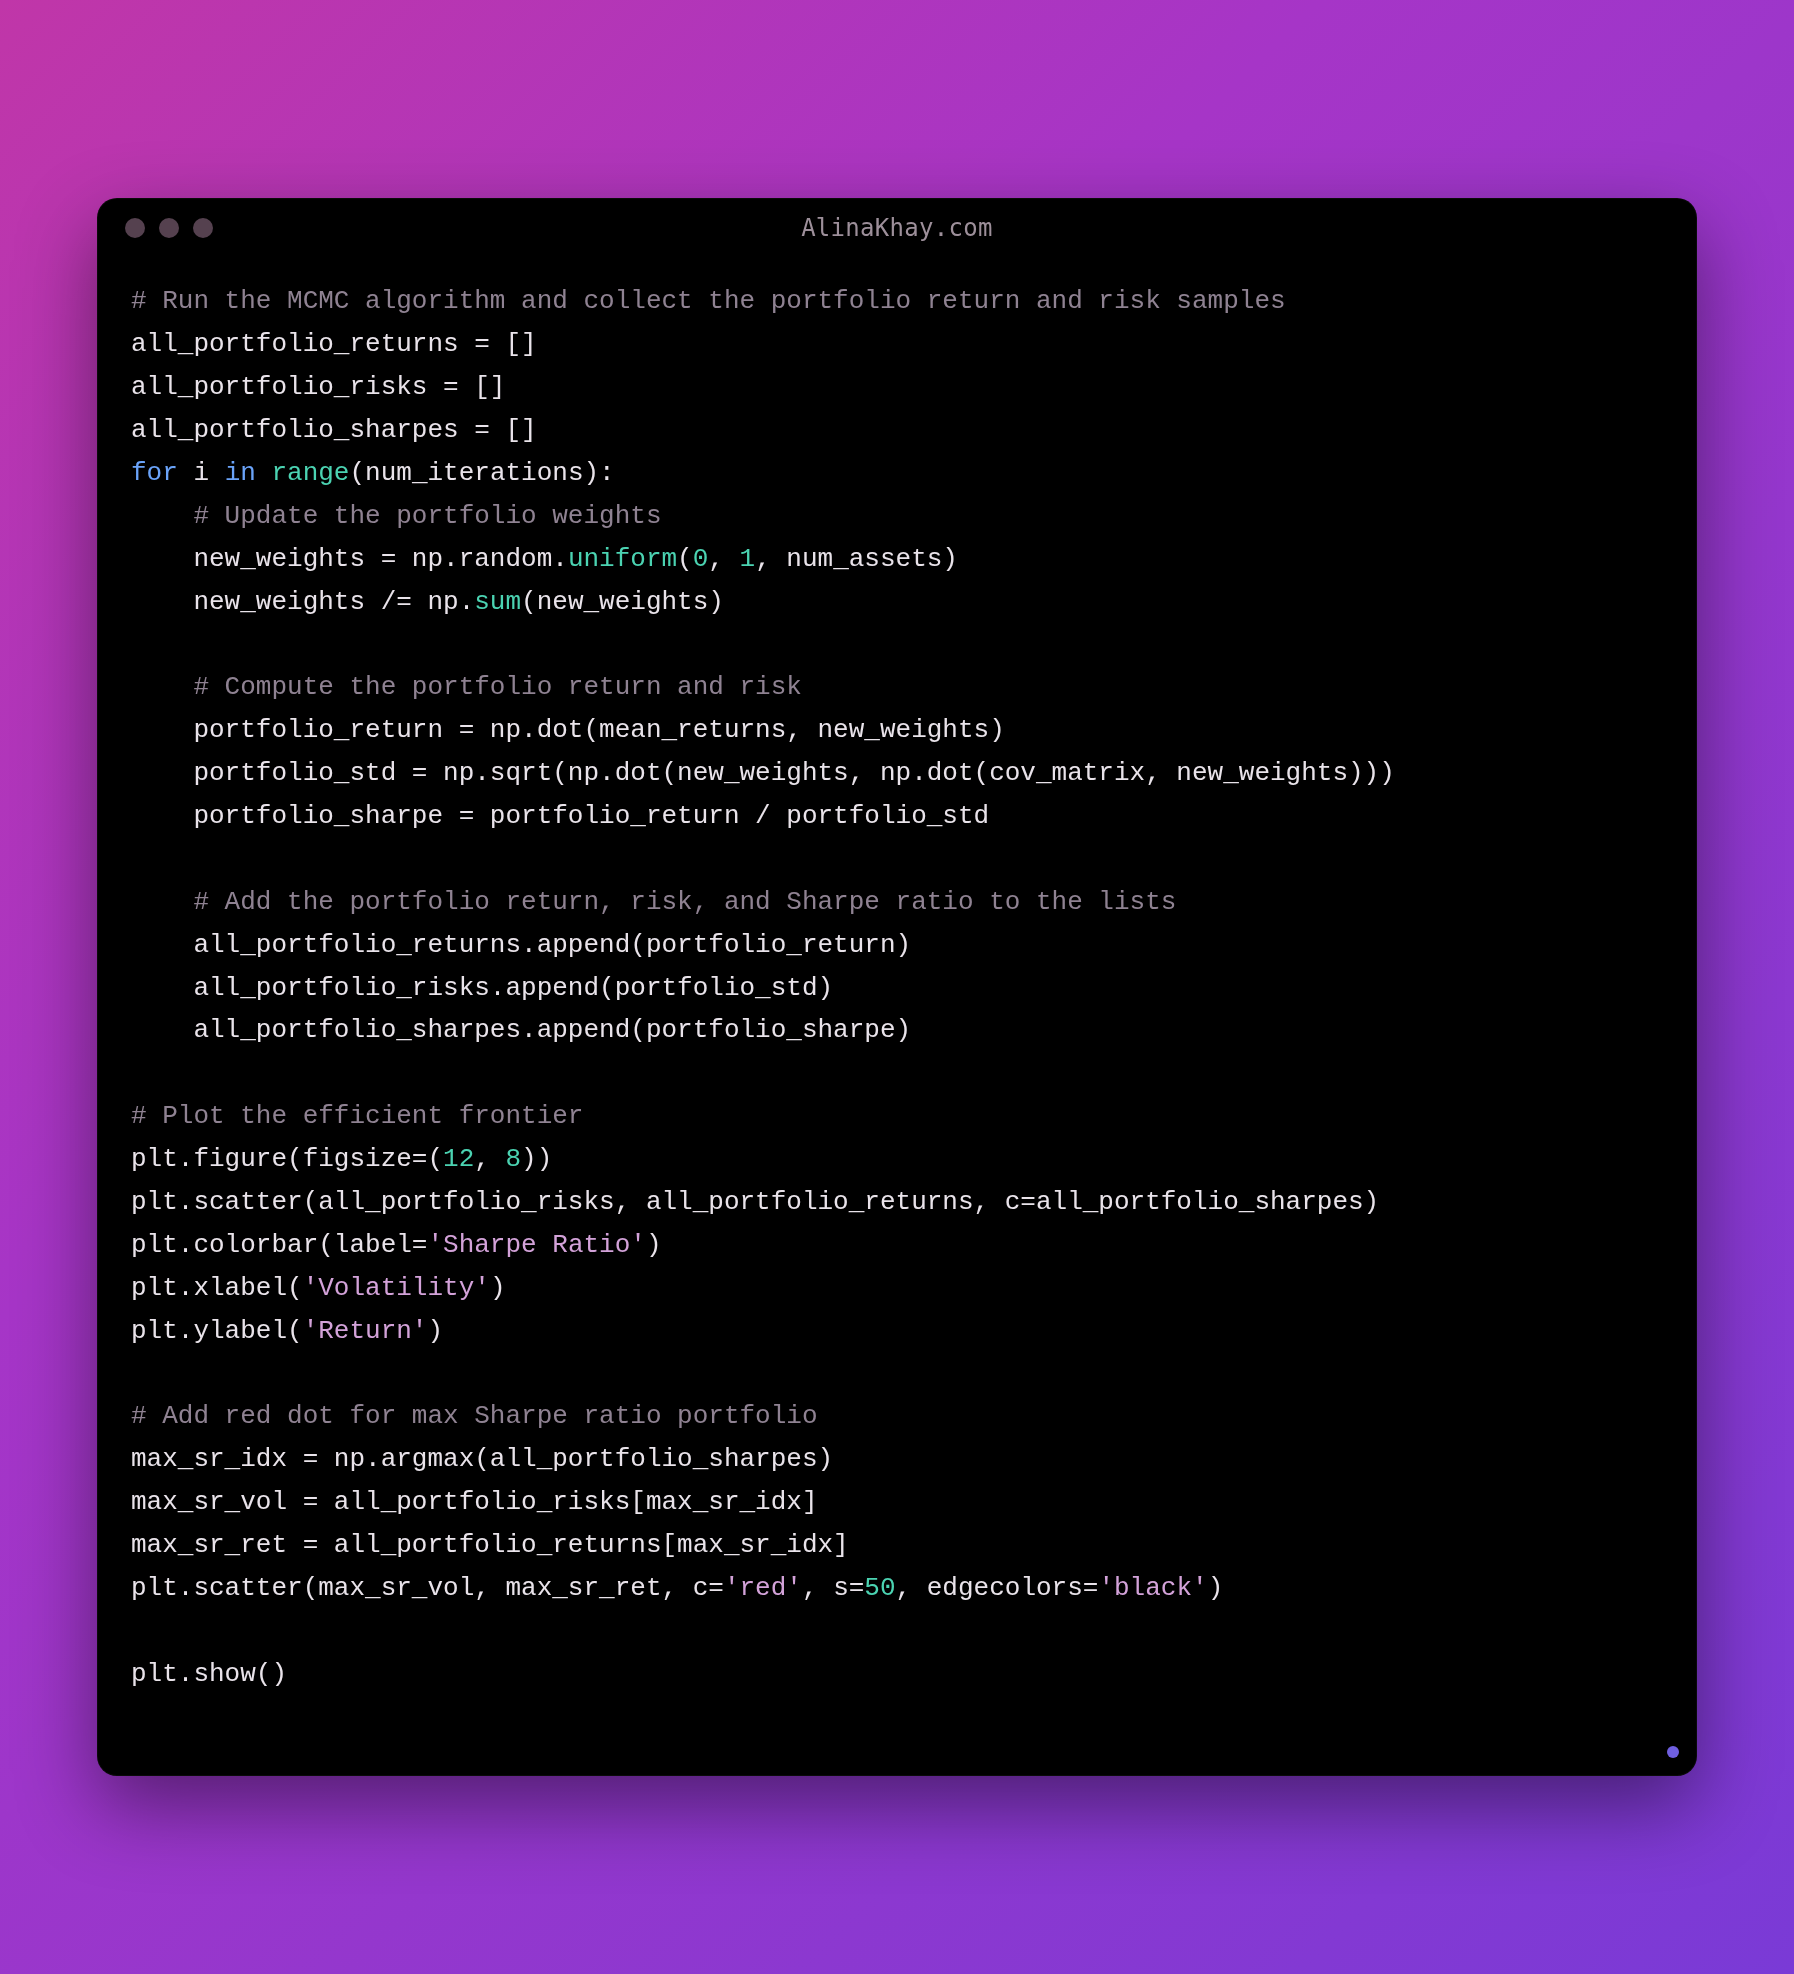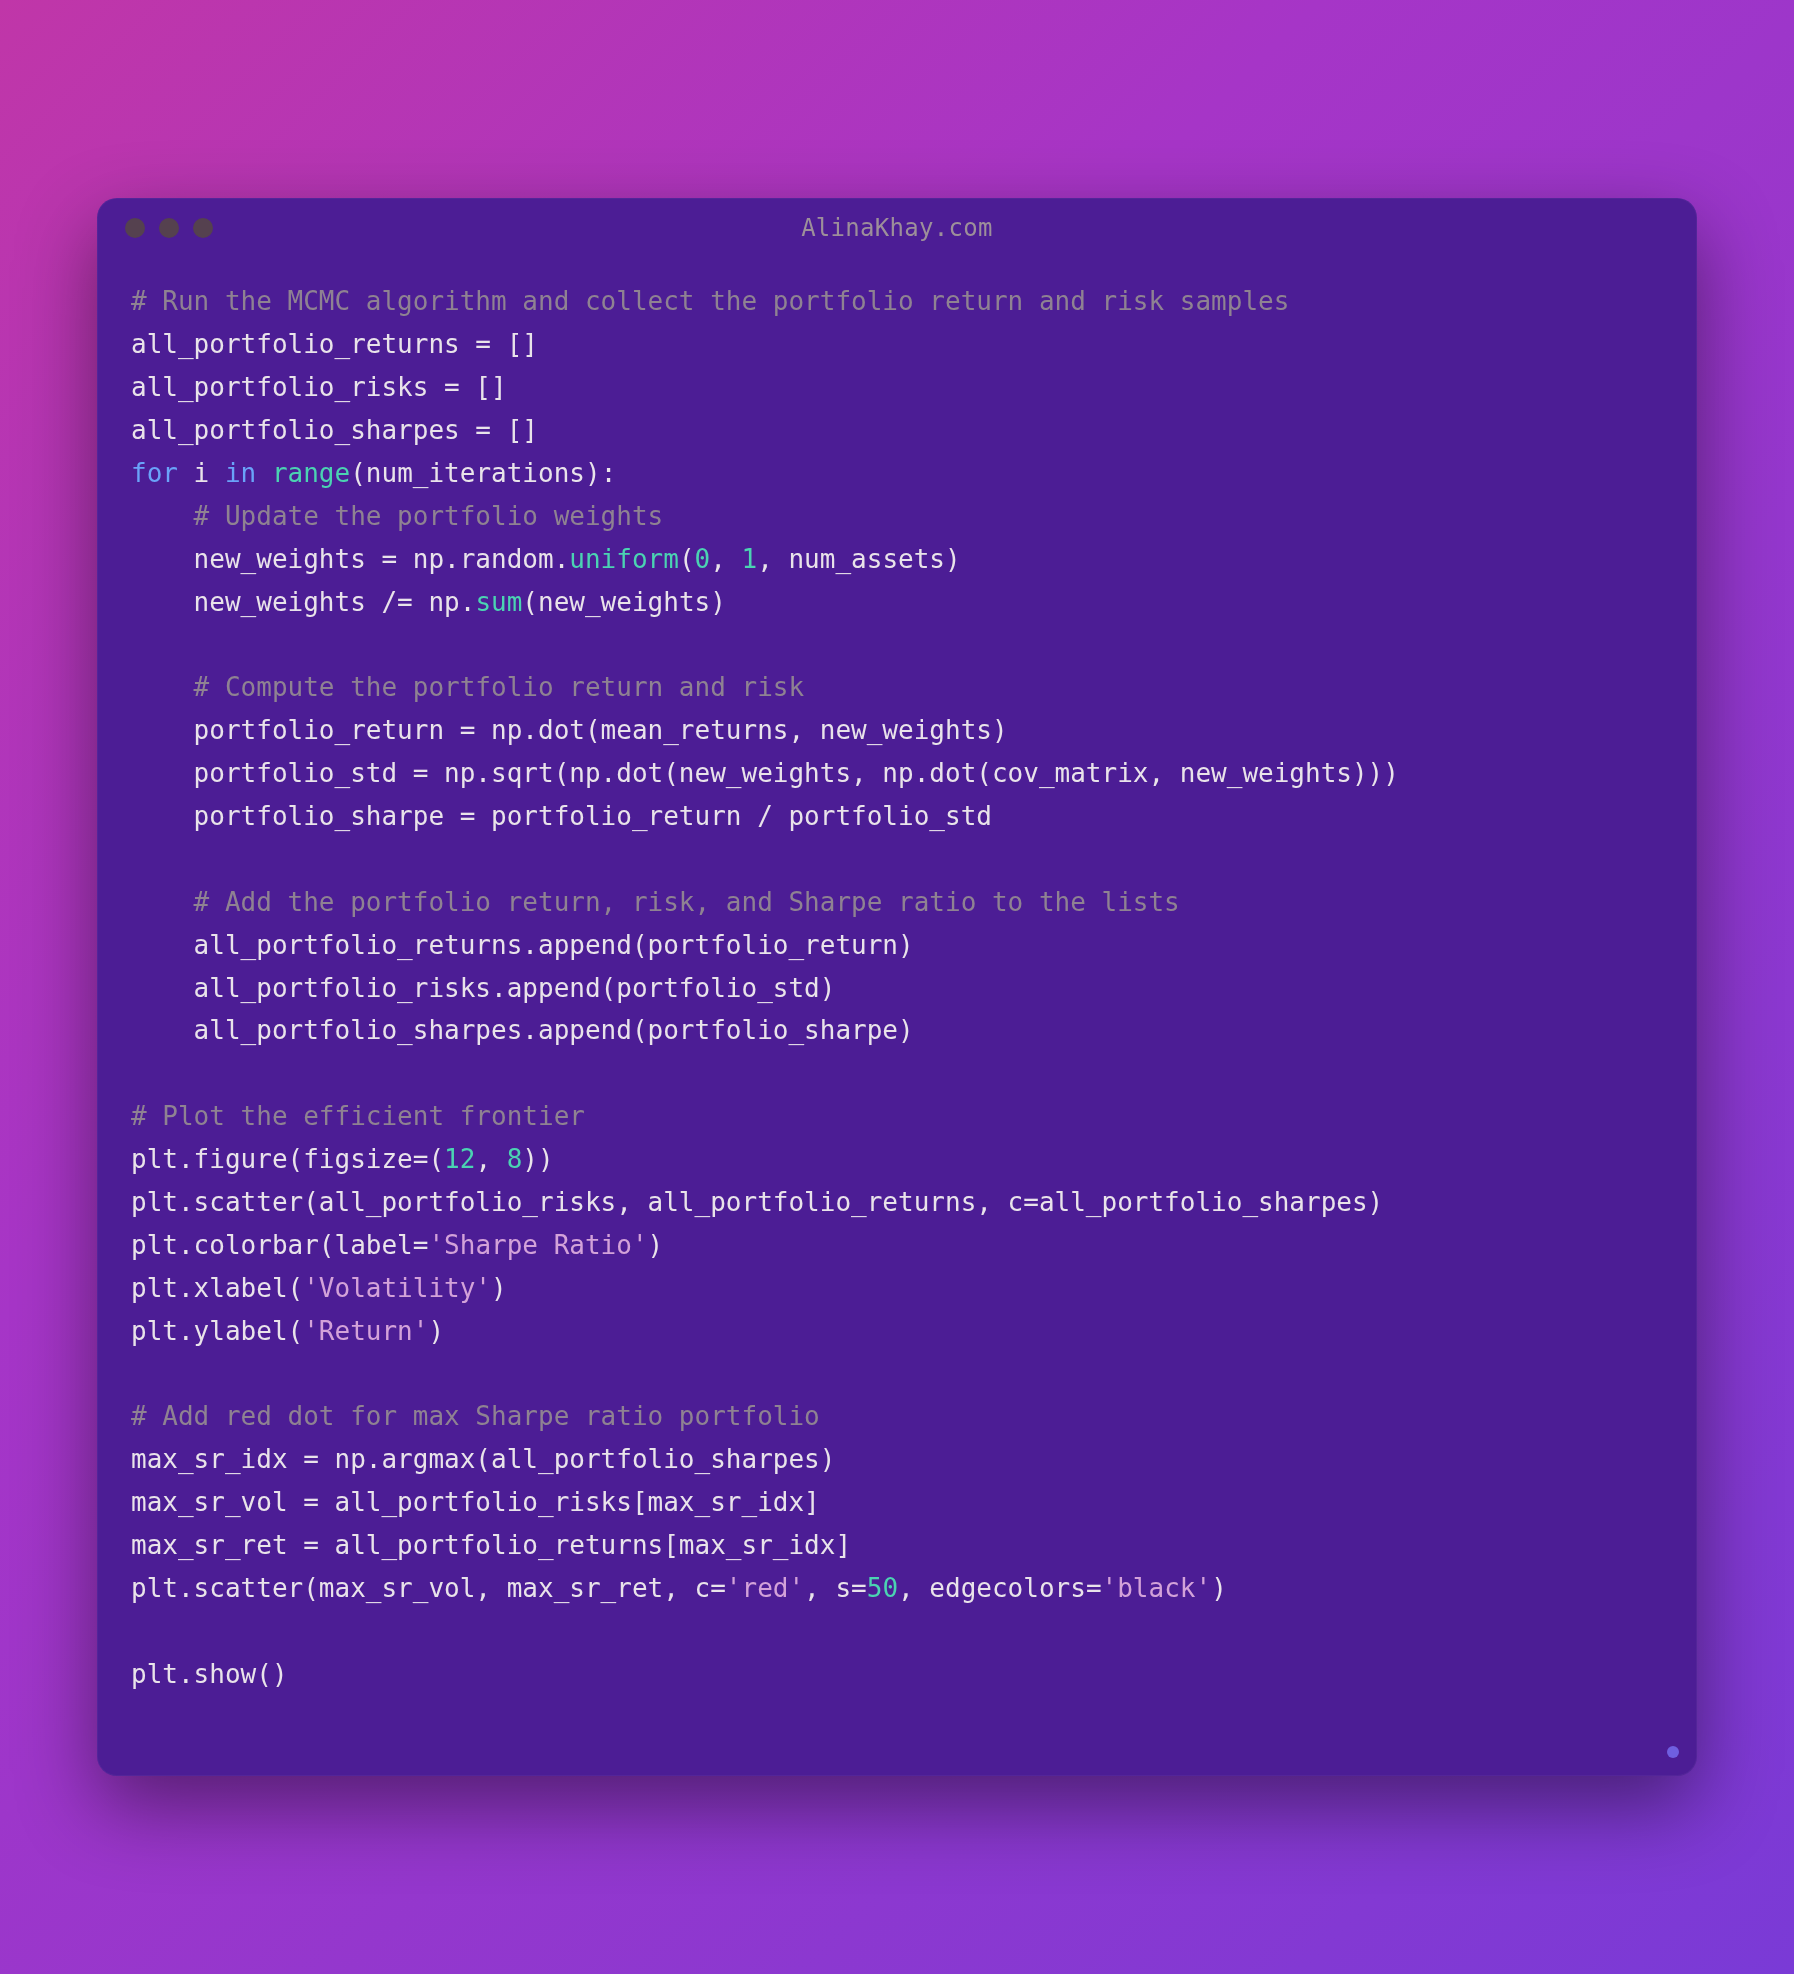--- a/index.html
+++ b/index.html
@@ -8,21 +8,21 @@
     background: linear-gradient(135deg, #c036a8 0%, #a635c7 35%, #7a3ad6 100%);
     display: flex;
     align-items: center;
     justify-content: center;
     font-family: ui-monospace, SFMono-Regular, "SF Mono", Menlo, Consolas, monospace;
     min-height: 1974px;
     min-width: 1794px;
   }
   .window {
     width: 1600px;
-    background: #4c1d95;
+    background: #000000;
     border-radius: 20px;
     box-shadow: 0 30px 80px rgba(0,0,0,0.45), 0 0 0 1px rgba(255,255,255,0.04) inset;
     overflow: hidden;
     position: relative;
   }
   .titlebar {
     height: 60px;
     display: flex;
     align-items: center;
     padding: 0 28px;
@@ -48,20 +48,21 @@
     letter-spacing: 0.3px;
     pointer-events: none;
   }
   .code {
     padding: 22px 34px 80px 34px;
     font-size: 26px;
     line-height: 1.65;
     color: #e9e3ea;
     white-space: pre;
     font-variant-ligatures: none;
+    font-family: Liberation Mono, monospace;
   }
   .corner-dot {
     position: absolute;
     right: 18px;
     bottom: 18px;
     width: 12px;
     height: 12px;
     border-radius: 50%;
     background: #6f5fe0;
   }

